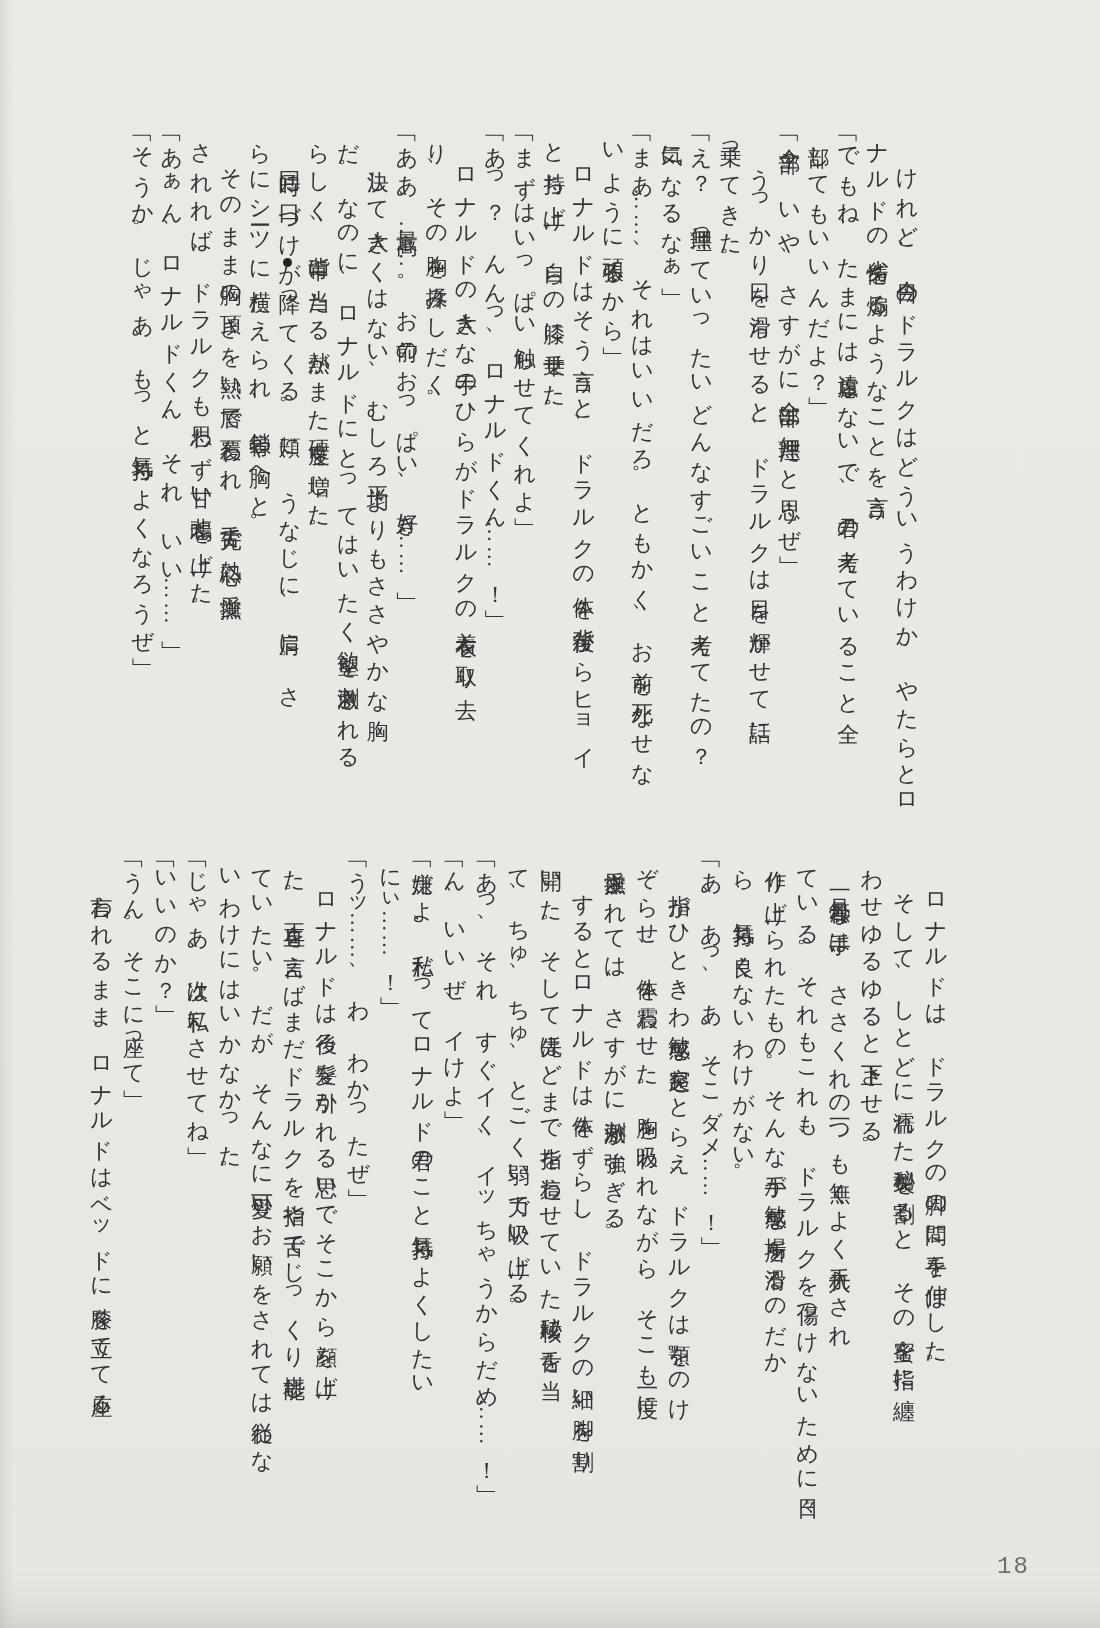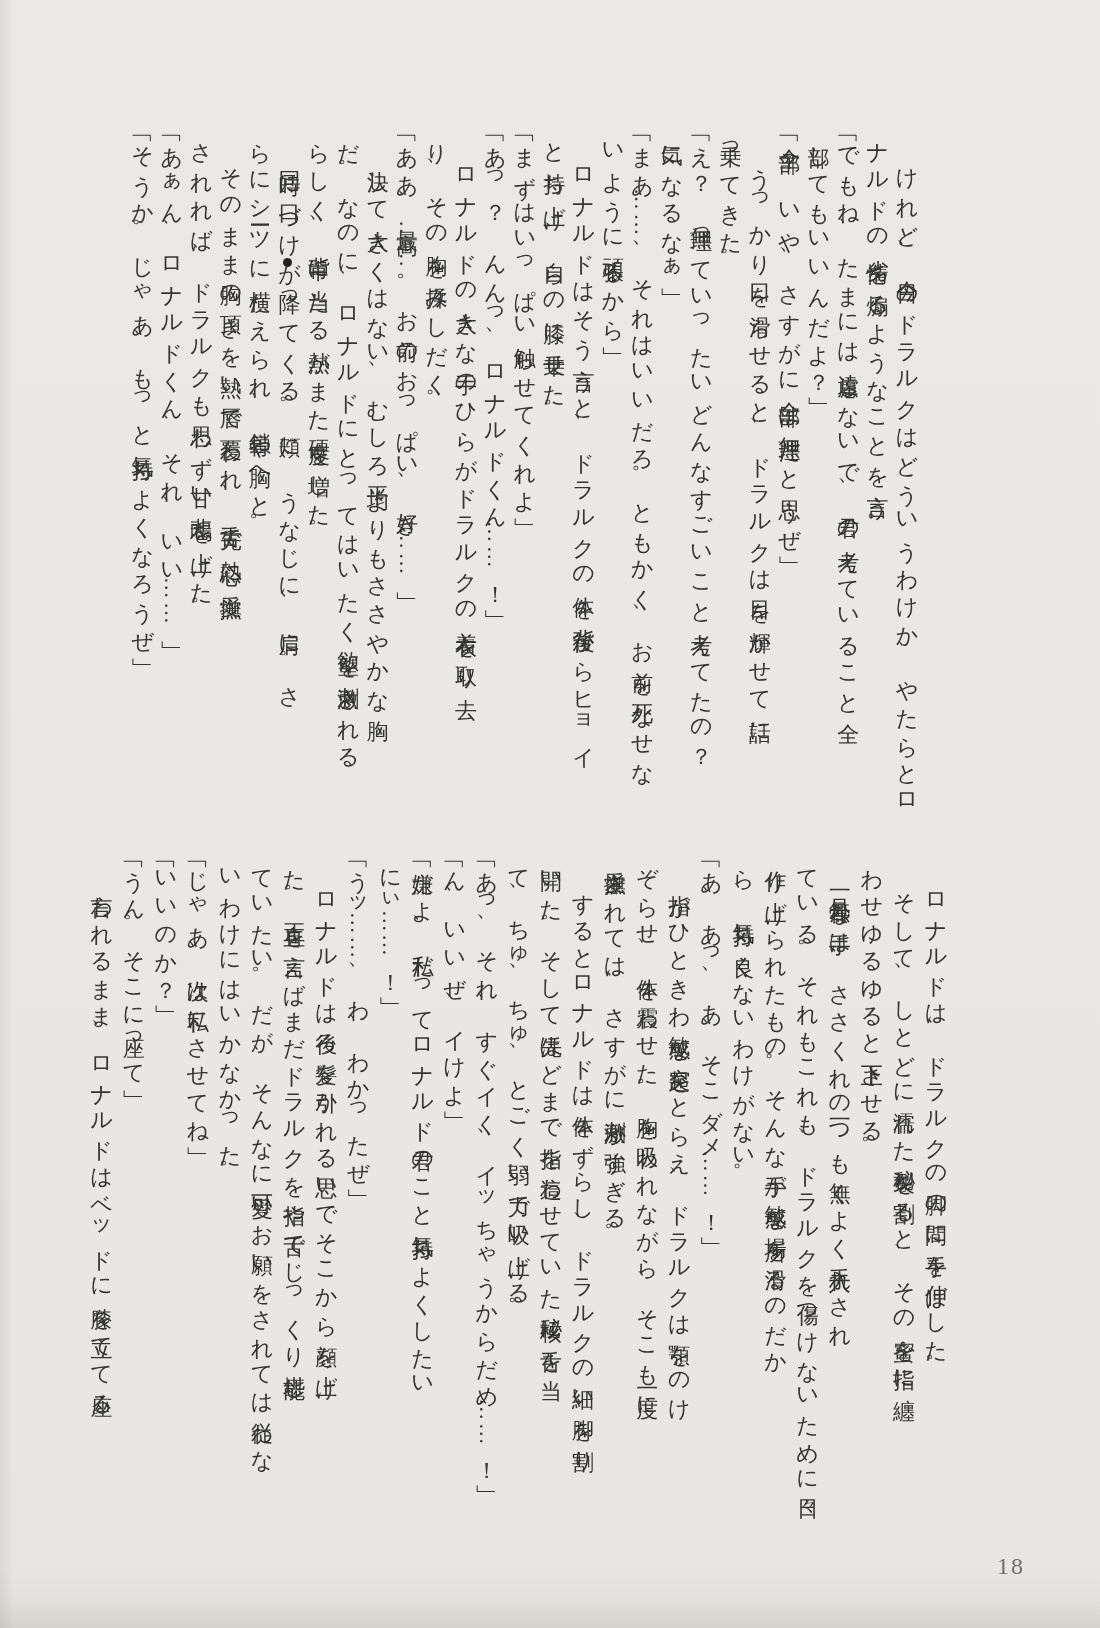--- a/index.html
+++ b/index.html
@@ -32,21 +32,21 @@
     top: 128px; right: 178px; height: 660px;
     font-size: 22px; letter-spacing: 3.3px; line-height: 29.4px;
   }
   .block-bottom {
     top: 854px; right: 148px; height: 640px;
     font-size: 22px; letter-spacing: 2.4px; line-height: 32.1px;
   }
   .page-number {
     position: absolute;
     left: 997px; top: 1553px;
-    font-family: Liberation Serif, serif;
+    font-family: Liberation Mono, monospace;
     font-size: 24px; font-weight: 300;
     letter-spacing: 2px;
     color: #6e6e6c;
   }
   .ink-dot {
     position: absolute;
     left: 283px; top: 258px;
     width: 9px; height: 9px;
     border-radius: 50%;
     background: #222220;

